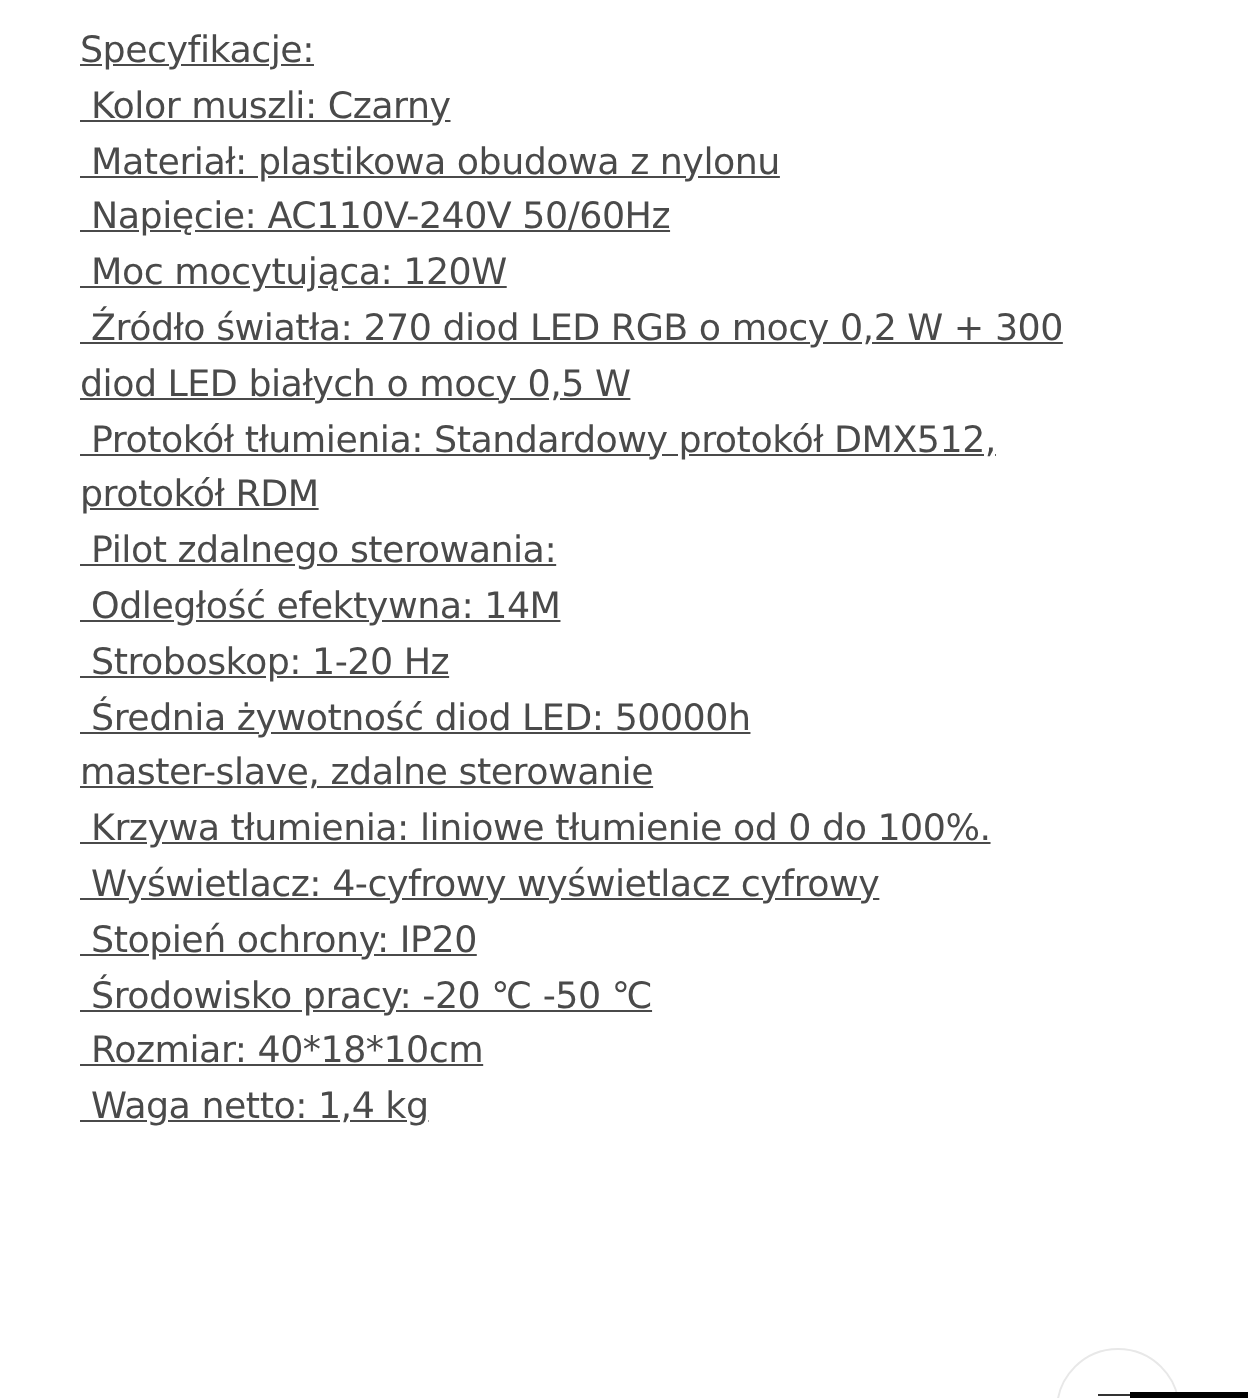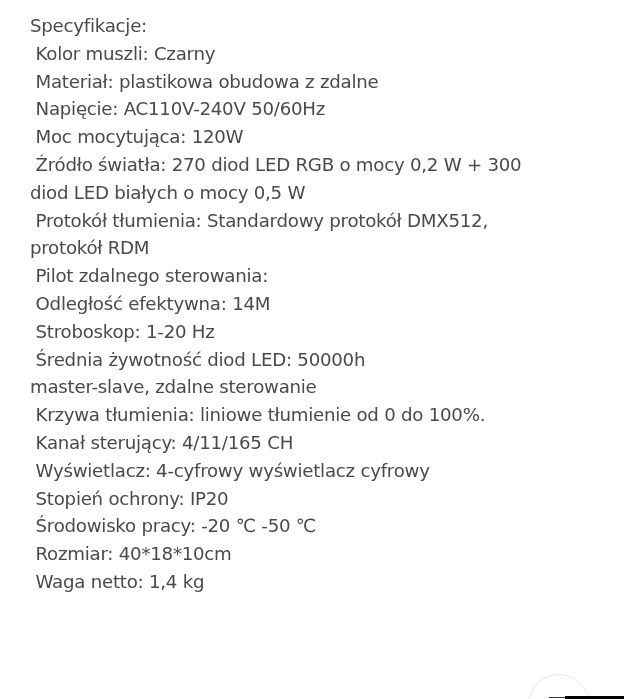--- a/index.html
+++ b/index.html
@@ -10,23 +10,24 @@
     body {
       width: 624px;
       height: 699px;
       position: relative;
       overflow: hidden;
       font-family: "DejaVu Sans", sans-serif;
       color: #4a4a4a;
     }
     .spec-block {
       position: absolute;
-      left: 30px;
+      left: 40px;
       top: 12px;
       width: 580px;
+      text-decoration: underline;
     }
     .line {
       font-size: 18.2px;
       line-height: 27.8px;
       white-space: pre;
       letter-spacing: -0.25px;
     }
     .fab {
       position: absolute;
       left: 528px;
@@ -53,34 +54,33 @@
       height: 1px;
       background: #333333;
     }
   </style>
 </head>
 <body>
 
 <div class="spec-block">
   <div class="line">Specyfikacje:</div>
   <div class="line"> Kolor muszli: Czarny</div>
-  <div class="line"> Materiał: plastikowa obudowa z zdalne</div>
+  <div class="line"> Materiał: plastikowa obudowa z nylonu</div>
   <div class="line"> Napięcie: AC110V-240V 50/60Hz</div>
   <div class="line"> Moc mocytująca: 120W</div>
   <div class="line"> Źródło światła: 270 diod LED RGB o mocy 0,2 W + 300</div>
   <div class="line">diod LED białych o mocy 0,5 W</div>
   <div class="line"> Protokół tłumienia: Standardowy protokół DMX512,</div>
   <div class="line">protokół RDM</div>
   <div class="line"> Pilot zdalnego sterowania:</div>
   <div class="line"> Odległość efektywna: 14M</div>
   <div class="line"> Stroboskop: 1-20 Hz</div>
   <div class="line"> Średnia żywotność diod LED: 50000h</div>
   <div class="line">master-slave, zdalne sterowanie</div>
   <div class="line"> Krzywa tłumienia: liniowe tłumienie od 0 do 100%.</div>
-  <div class="line"> Kanał sterujący: 4/11/165 CH</div>
   <div class="line"> Wyświetlacz: 4-cyfrowy wyświetlacz cyfrowy</div>
   <div class="line"> Stopień ochrony: IP20</div>
   <div class="line"> Środowisko pracy: -20 ℃ -50 ℃</div>
   <div class="line"> Rozmiar: 40*18*10cm</div>
   <div class="line"> Waga netto: 1,4 kg</div>
 </div>
 
 <div class="fab"></div>
 <div class="bottom-bar-tick"></div>
 <div class="bottom-bar"></div>

